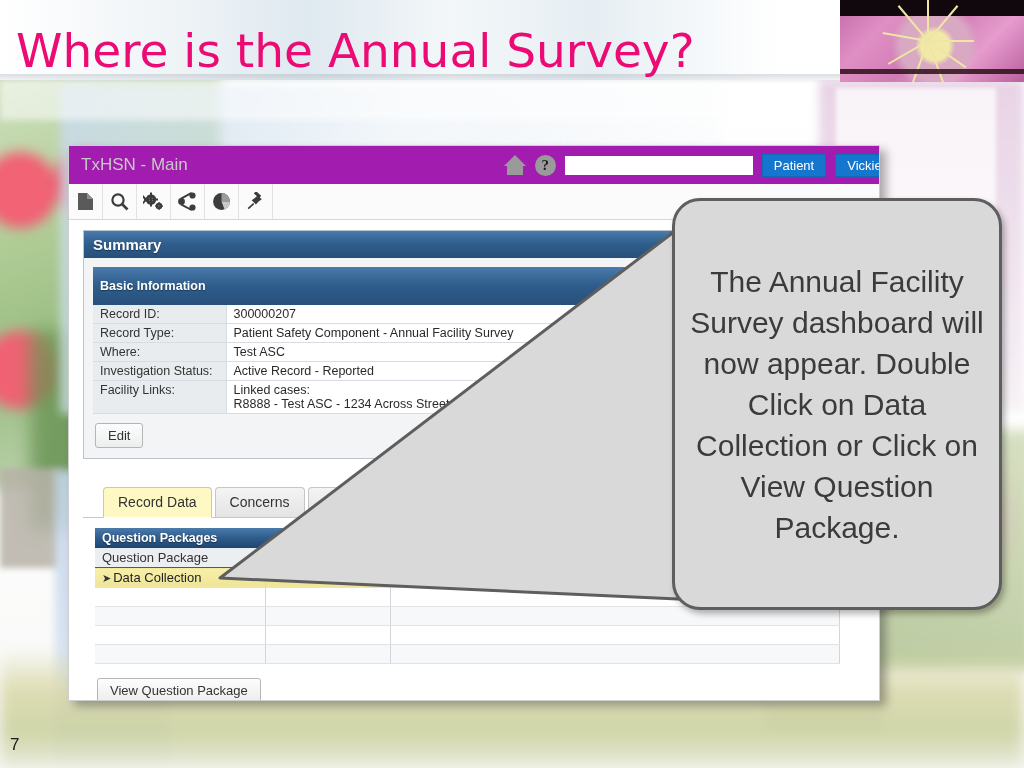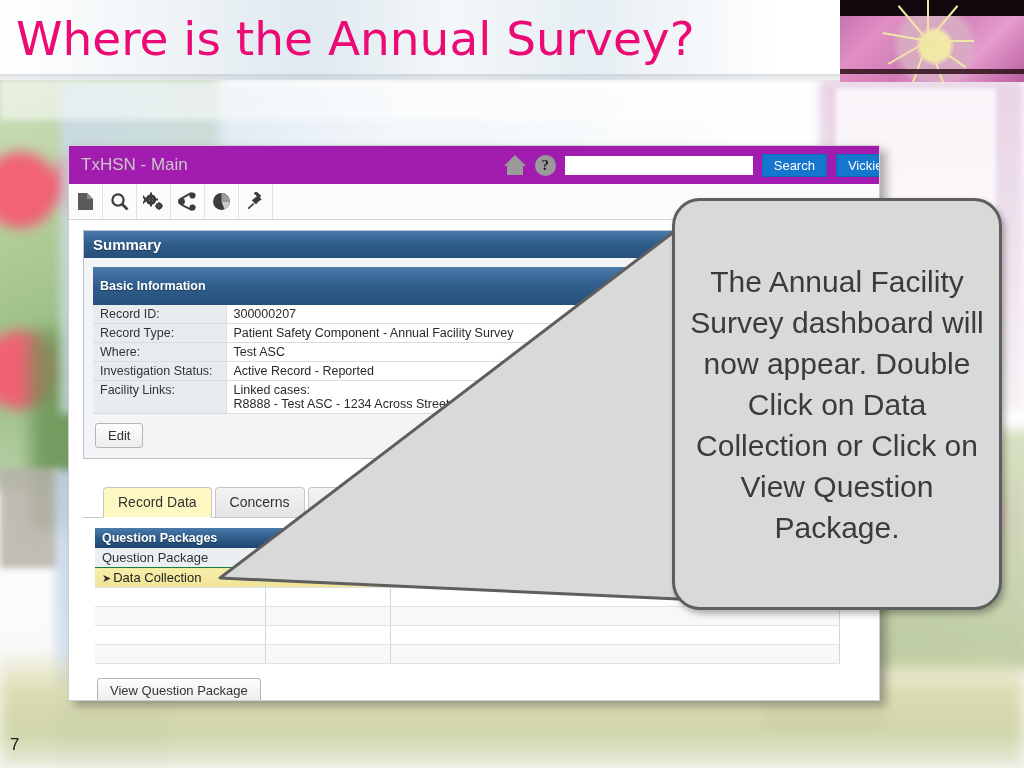--- a/index.html
+++ b/index.html
@@ -107,21 +107,21 @@
   }
   .flower::after {
     content:""; position:absolute; left:0; bottom:8px; width:184px; height:5px;
     background:#2a1018; opacity:.85;
   }
   .flower .ray {
     position:absolute; left:88px; top:40px; width:46px; height:2px;
     background:#efe6a5; transform-origin:0 50%;
   }
   .slide-title {
-    position:absolute; left:16px; top:8px;
+    position:absolute; left:16px; top:20px;
     font-size:47px; line-height:62px; font-weight:400;
     color:#EC0A74;
     letter-spacing:0px;
     white-space:nowrap;
     font-family:"DejaVu Sans", sans-serif;
   }
 
   
   .app-shadow {
     position:absolute; left:74px; top:150px; width:812px; height:556px;
@@ -305,21 +305,21 @@
 
     <div class="app-header">
       <div class="app-title">TxHSN - Main</div>
       <div class="hdr-right">
         <span class="ico-home">
             <b></b>
             <i></i>
           </span>
         <span class="ico-help">?</span>
         <input class="search-box" type="text" placeholder="" style="">
-        <span class="btn-search">Search</span>
+        <span class="btn-search">Patient</span>
         <span class="btn-user">Vickie Gillespi</span>
       </div>
     </div>
 
     <div class="toolbar">
       <div class="tb-btn">
         <svg width="17" height="19" viewBox="0 0 17 19">
             <path d="M1 1h9l6 6v11H1z" fill="#5a5a5a"></path>
             <path d="M10 1l6 6h-6z" fill="#8d8d8d"></path>
           </svg>

